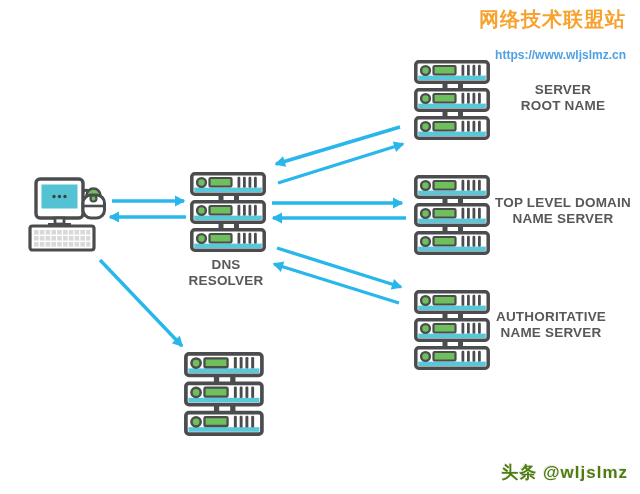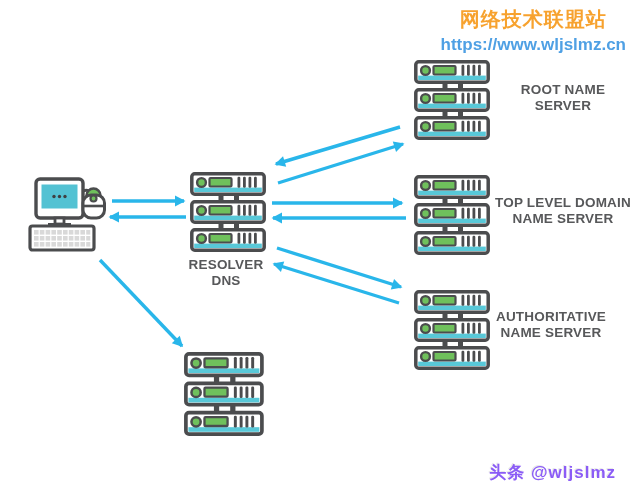--- a/index.html
+++ b/index.html
@@ -1,39 +1,39 @@
 <!DOCTYPE html>
 <html><head>
 <meta charset="utf-8">
 <style>
   html,body{margin:0;padding:0;background:#ffffff;}
   #canvas{
     position:relative;width:640px;height:494px;background:#ffffff;overflow:hidden;
     font-family:"Liberation Sans","DejaVu Sans",sans-serif;
   }
   #art{position:absolute;left:0;top:0;width:640px;height:494px;}
-  .hdr{position:absolute;right:14px;top:6px;text-align:center;}
+  .hdr{position:absolute;right:14px;top:6px;text-align:right;}
   .hdr .site-name{
     color:#f7a22e;font-size:20px;font-weight:bold;letter-spacing:1px;line-height:26px;
   }
   .hdr .site-url{
-    color:#4fa0e4;font-size:17px;font-weight:bold;line-height:18px;margin-top:4px;
+    color:#4fa0e4;font-size:12px;font-weight:bold;line-height:18px;margin-top:14px;
   }
   .node-label{
     position:absolute;color:#57585a;font-size:13.5px;font-weight:bold;
     text-align:center;line-height:16px;letter-spacing:0.2px;white-space:nowrap;
   }
   .lbl-resolver{left:156px;top:257px;width:140px;}
   .lbl-root{left:493px;top:82px;width:140px;}
   .lbl-tld{left:483px;top:195px;width:160px;}
   .lbl-auth{left:476px;top:309px;width:150px;}
   .lbl-example{left:134px;top:440px;width:180px;}
   .watermark{
-    position:absolute;right:24px;top:461px;
-    color:#8b5cf6;font-size:17px;font-weight:bold;letter-spacing:1px;
+    position:absolute;right:12px;top:461px;
+    color:#4d7c0f;font-size:17px;font-weight:bold;letter-spacing:1px;
     text-shadow:1px 1px 0 #ffffff, -1px -1px 0 #e9e9e9;
   }
 </style>
 </head>
 <body>
 
 <div id="canvas">
 
   <svg id="art" viewBox="0 0 640 494">
     <defs>
@@ -136,26 +136,26 @@
       <use href="#server-stack"></use>
     </g>
   </svg>
 
   <div class="hdr">
     <div class="site-name">网络技术联盟站</div>
     <div class="site-url">https://www.wljslmz.cn</div>
   </div>
 
   <div class="node-label lbl-resolver">
+    <div>DNS</div>
     <div>RESOLVER</div>
-    <div>DNS</div>
   </div>
   <div class="node-label lbl-root">
+    <div>SERVER</div>
     <div>ROOT NAME</div>
-    <div>SERVER</div>
   </div>
   <div class="node-label lbl-tld">
     <div>TOP LEVEL DOMAIN</div>
     <div>NAME SERVER</div>
   </div>
   <div class="node-label lbl-auth">
     <div>AUTHORITATIVE</div>
     <div>NAME SERVER</div>
   </div>
 

